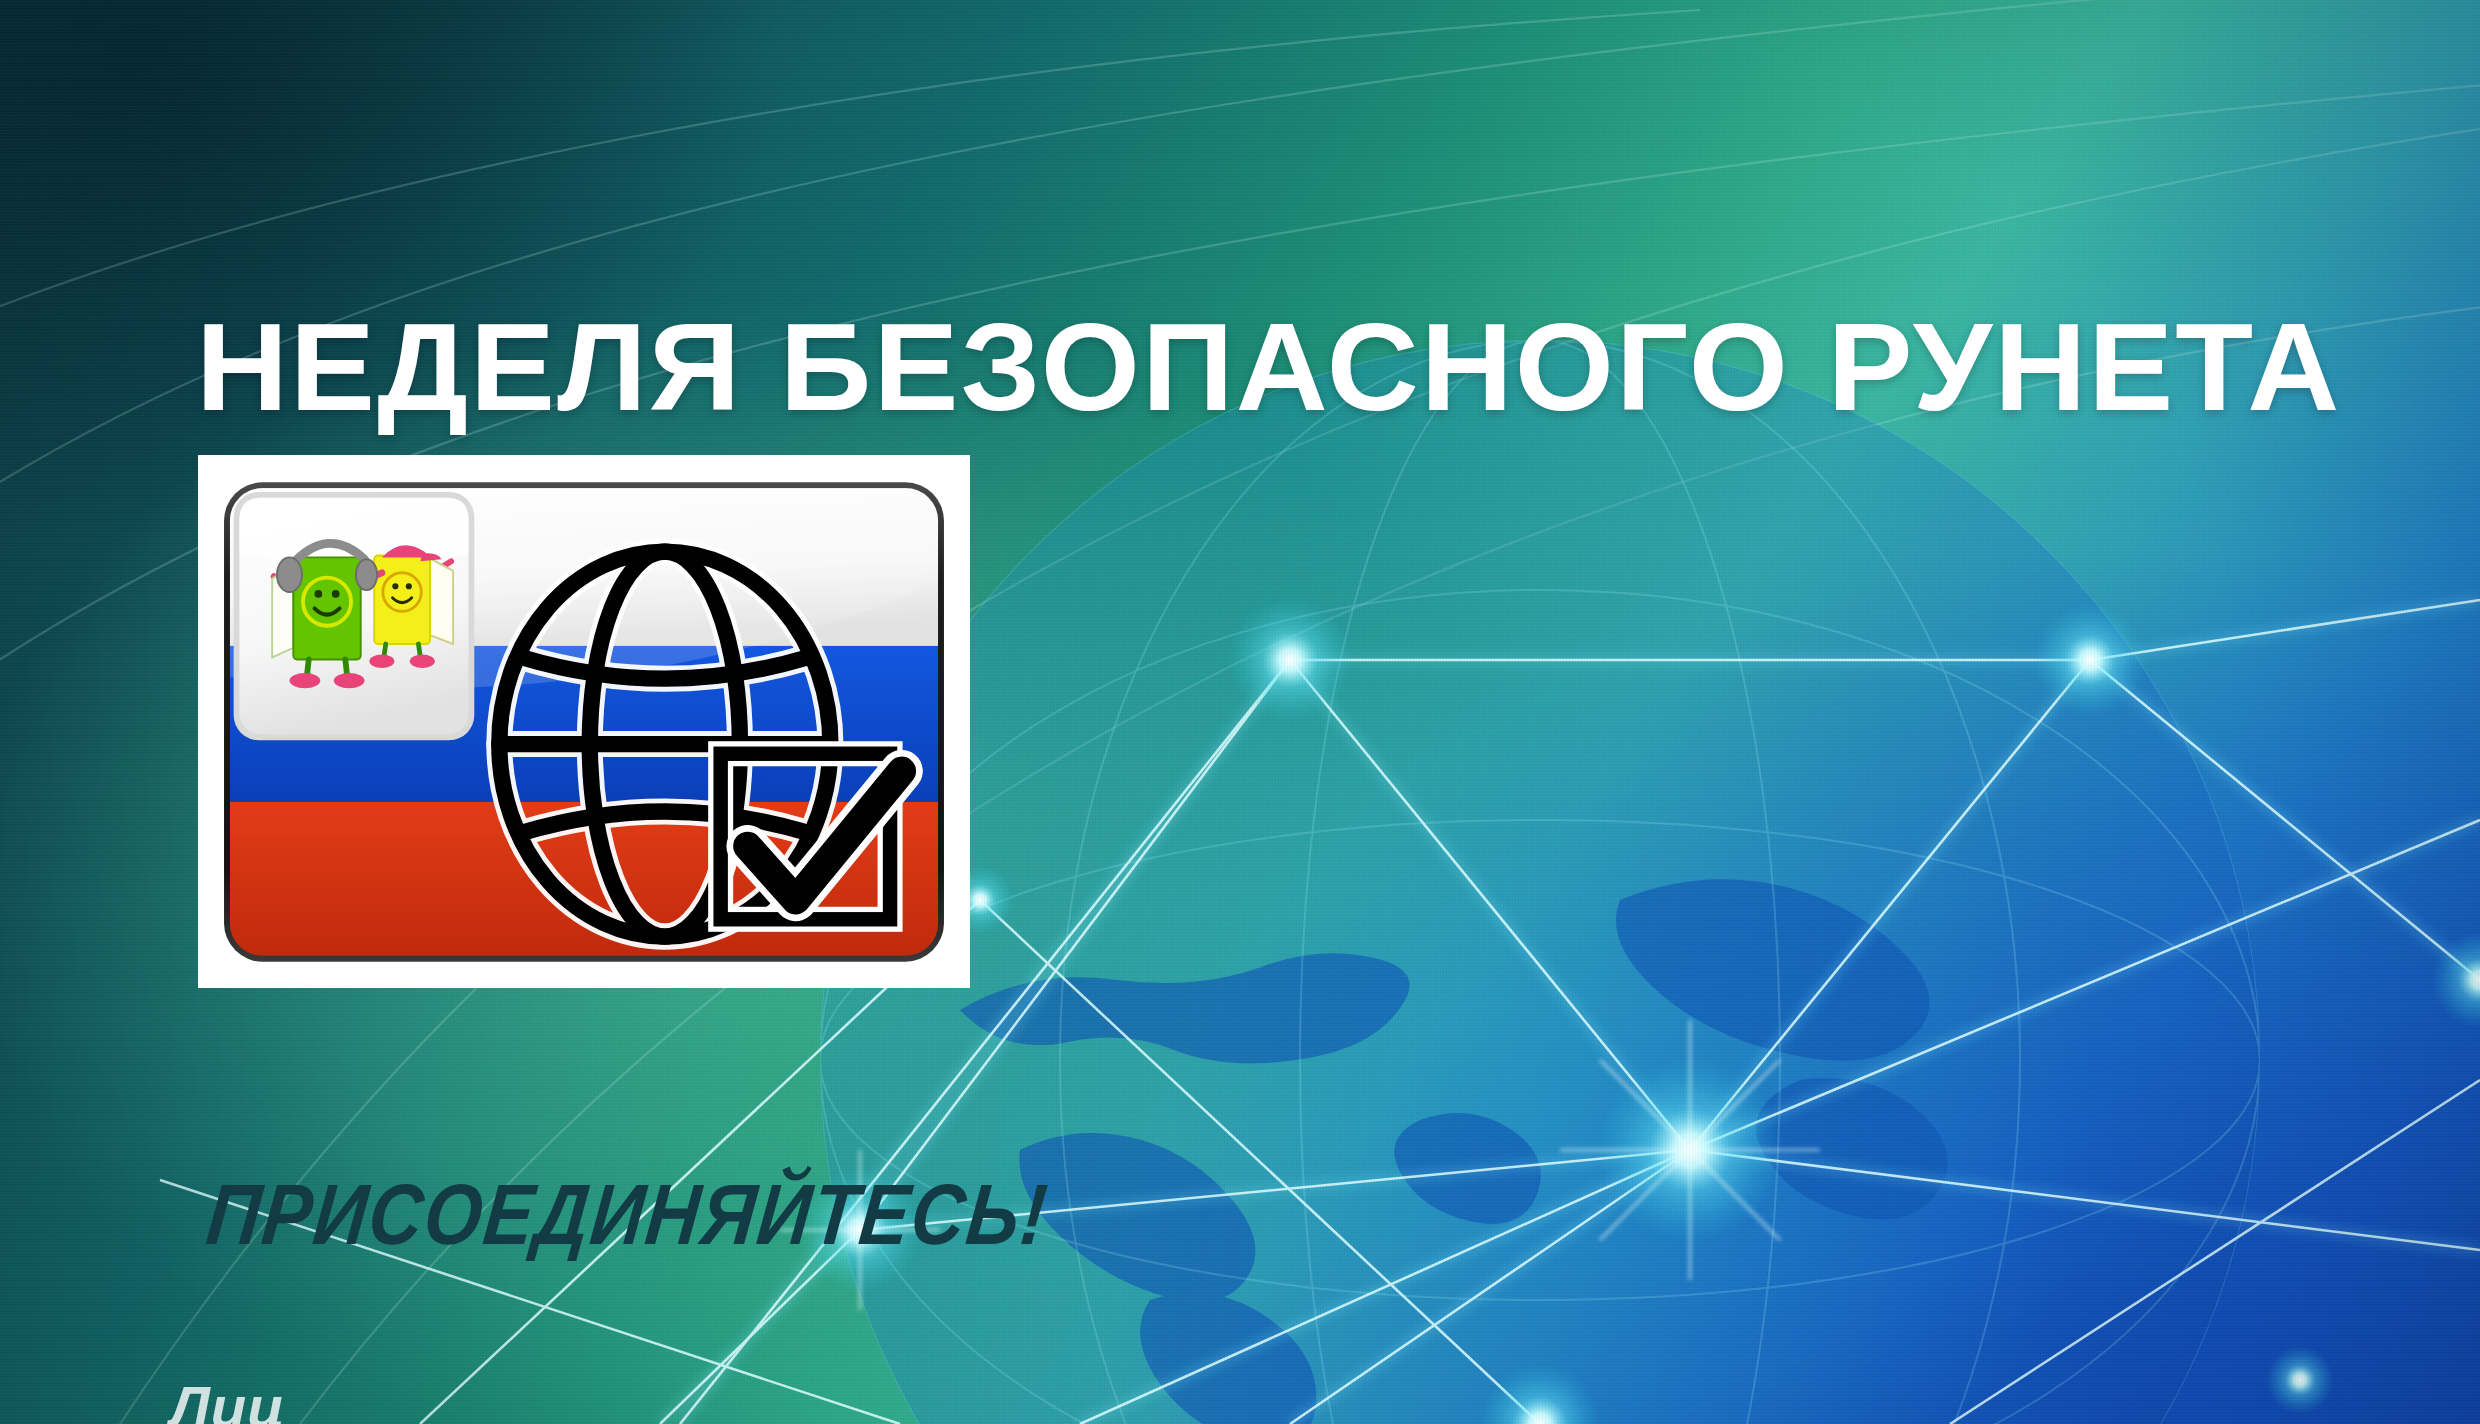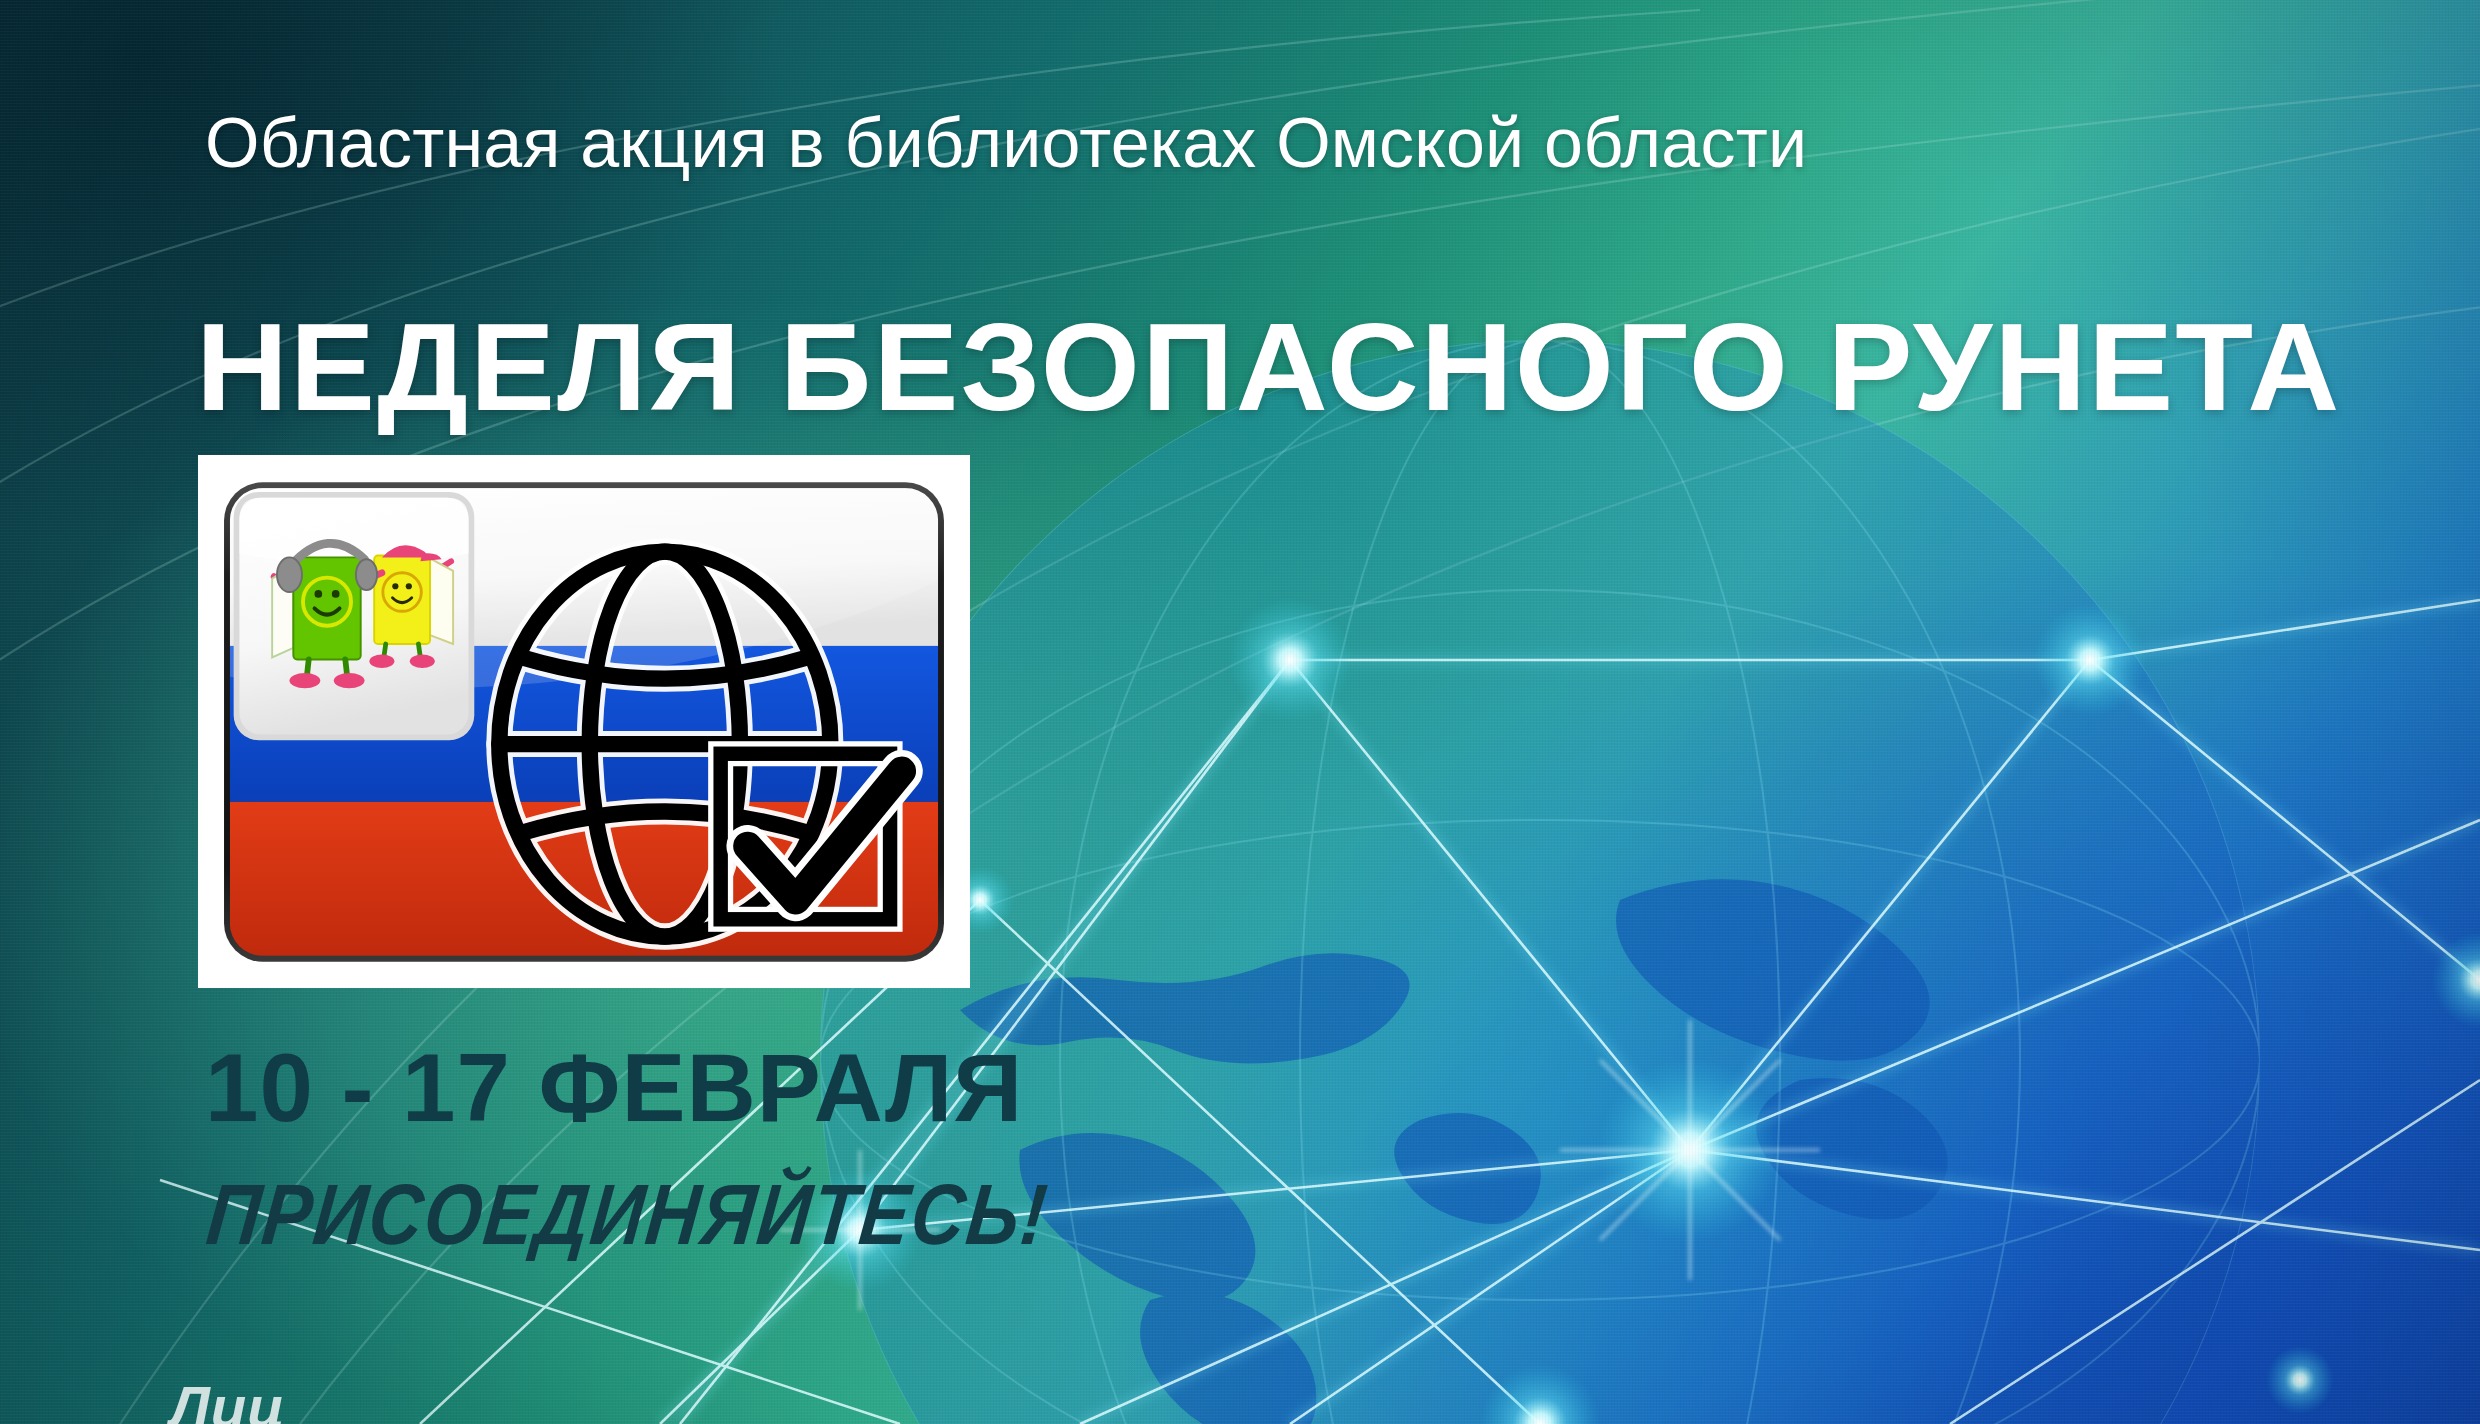--- a/index.html
+++ b/index.html
@@ -266,21 +266,20 @@
         <path d="M860 1150 L860 1310 M780 1230 L940 1230"></path>
       </g>
     </g>
   </svg>
 
   <div class="bg-layer bg-vignette"></div>
   <div class="bg-layer bg-noise"></div>
 
   <div class="content">
 
-    <div class="subtitle">Областная акция в библиотеках Омской области</div>
 
     <h1 class="headline">НЕДЕЛЯ БЕЗОПАСНОГО РУНЕТА</h1>
 
 
     <div class="logo">
       <div class="logo-inner">
         <svg class="logo-svg" viewBox="0 0 772 533">
           <defs>
             <linearGradient id="keyDark" x1="0" y1="0" x2="0" y2="1">
               <stop offset="0%" stop-color="#4a4a4a"></stop>
@@ -391,20 +390,19 @@
           <g>
             <rect x="528" y="300" width="176" height="172" fill="none" stroke="#ffffff" stroke-width="26"></rect>
             <rect x="528" y="300" width="176" height="172" fill="none" stroke="#000000" stroke-width="15"></rect>
             <path d="M556 396 L606 452 L716 318" fill="none" stroke="#ffffff" stroke-width="44" stroke-linecap="round" stroke-linejoin="round"></path>
             <path d="M556 396 L606 452 L716 318" fill="none" stroke="#000000" stroke-width="30" stroke-linecap="round" stroke-linejoin="round"></path>
           </g>
         </svg>
       </div>
     </div>
 
-    <div class="dates">10 - 17 ФЕВРАЛЯ</div>
 
     <div class="cta">ПРИСОЕДИНЯЙТЕСЬ!</div>
 
     <div class="watermark">Лиц</div>
 
   </div>
 </div>
 
 </body></html>

